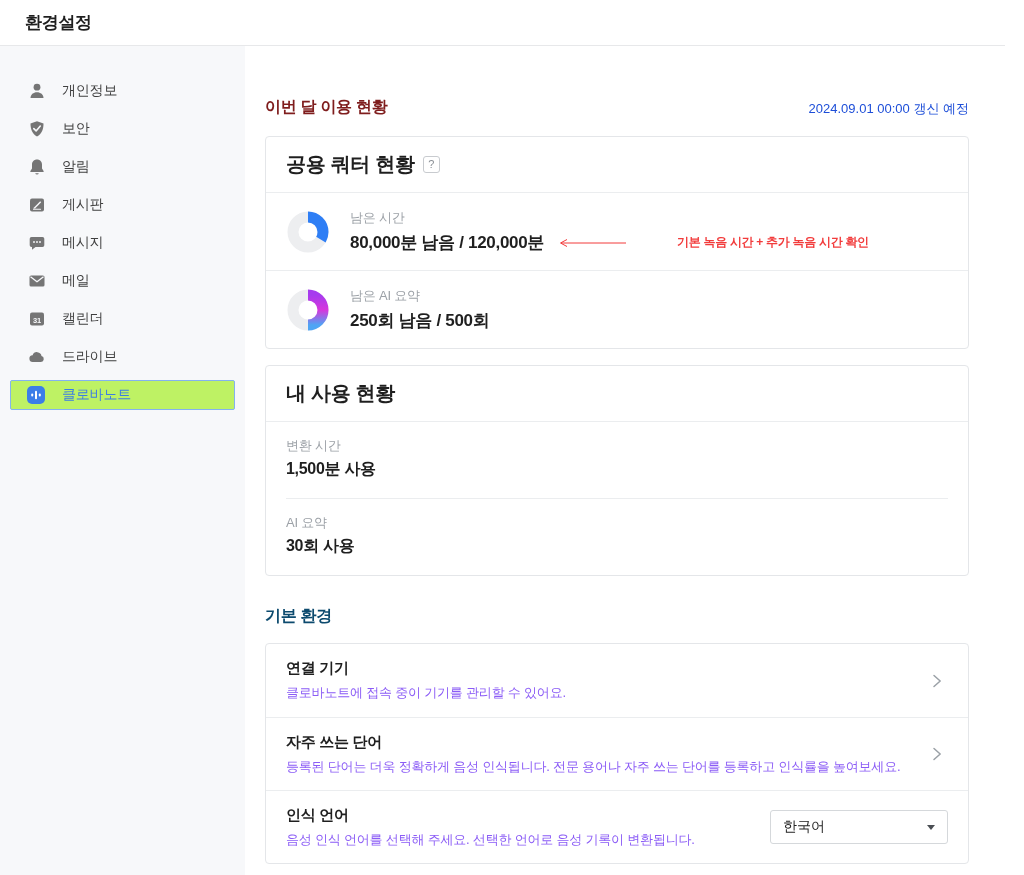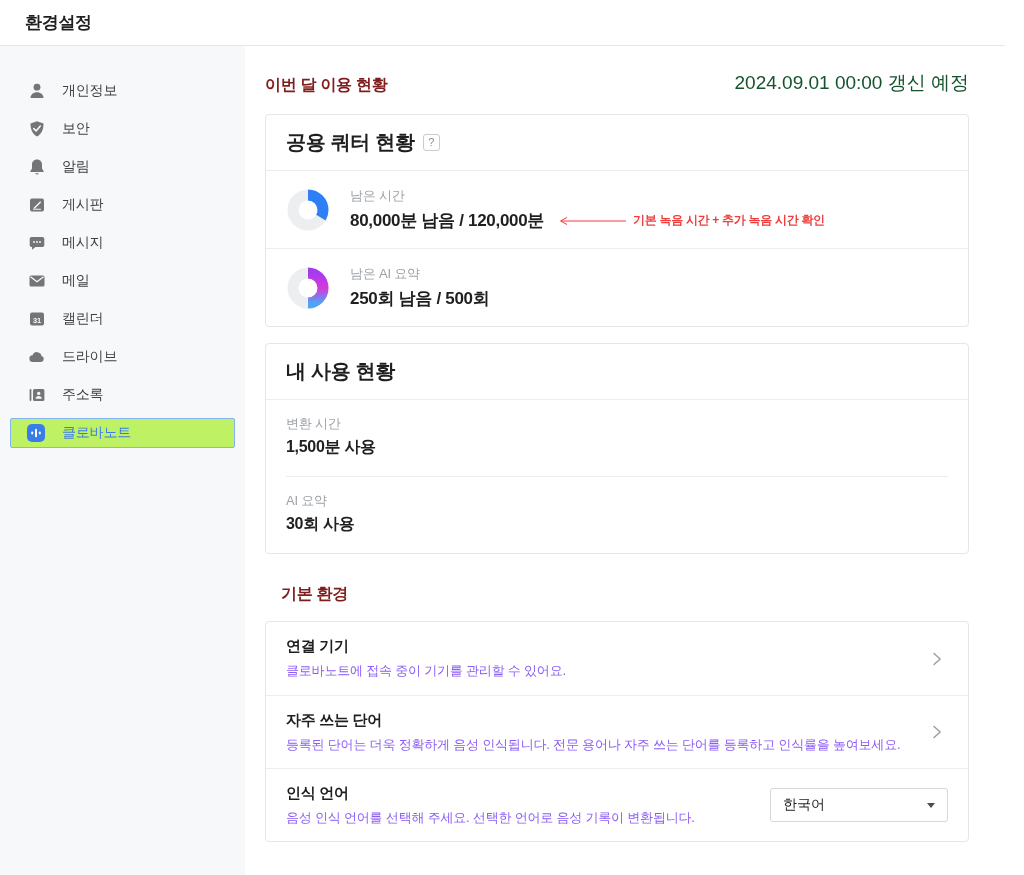--- a/index.html
+++ b/index.html
@@ -19,42 +19,42 @@
   .nav { list-style:none; }
   .nav-item { height:38px; display:flex; align-items:center; gap:16px; padding-left:28px; font-size:14px; color:#3f3f3f; cursor:pointer; letter-spacing:-0.2px; }
   .nav-item .icn { width:18px; height:18px; display:inline-flex; align-items:center; justify-content:center; flex:0 0 18px; }
   .nav-item.selected { height:30px; margin:4px 10px; padding-left:17px; background:#bef264; border:1px solid #84b3ef; border-radius:2px; color:#3c7ce4; }
   .nav-item.selected .icn { width:20px; height:20px; flex-basis:20px; margin-left:-2px; }
 
   
   .content { flex:1; background:#fff; padding:24px 36px 0 20px; min-width:0; }
   .section-head { display:flex; justify-content:space-between; align-items:flex-end; margin-bottom:18px; }
   .section-head h2 { font-size:16px; font-weight:700; color:#7f1d1d; letter-spacing:-0.3px; }
-  .renewal { font-size:19px; color:#14532d; }
+  .renewal { font-size:13px; color:#1d4ed8;margin-top:30px; }
 
   .card { border:1px solid #e4e6e9; border-radius:4px; background:#fff; }
   .card-header { padding:14px 20px; border-bottom:1px solid #ebedef; display:flex; align-items:center; gap:8px; }
   .card-header h3 { font-size:20px; font-weight:700; color:#1f1f1f; letter-spacing:-0.3px; }
   .help-btn { width:17px; height:17px; border:1px solid #c8cbcf; border-radius:3px; background:#fff; color:#8a8f95; font-size:11px; line-height:15px; text-align:center; cursor:pointer; font-family:inherit; }
 
   .quota-row { display:flex; align-items:center; gap:20px; padding:16px 20px; }
   .quota-row + .quota-row { border-top:1px solid #ebedef; }
   .donut { width:44px; height:44px; flex:0 0 44px; }
   .quota-label { display:block; font-size:13px; color:#9ca1a7; margin-bottom:4px; letter-spacing:-0.2px; }
   .quota-value-line { display:flex; align-items:center; }
   .quota-value { font-size:17px; font-weight:700; color:#1f1f1f; letter-spacing:-0.3px; }
 
   .annotation { display:flex; align-items:center; gap:5px; margin-left:12px; color:#f23b3b; }
-  .annotation-text { font-size:12px; font-weight:700; letter-spacing:-0.3px; white-space:nowrap; }
+  .annotation-text { font-size:12px; font-weight:700; letter-spacing:-0.3px; white-space:nowrap;margin-left:44px; }
 
   .usage-row { padding:15px 20px 18px; }
   .usage-value { font-size:16px; font-weight:700; color:#1f1f1f; letter-spacing:-0.3px; }
   .divider-inset { height:1px; background:#ebedef; margin:0 20px; }
 
-  .basic-title { font-size:16px; font-weight:700; color:#7f1d1d; margin:30px 16px 16px; letter-spacing:-0.3px; }
+  .basic-title { font-size:16px; font-weight:700; color:#0c4a6e; margin:30px 0 16px; letter-spacing:-0.3px; }
 
   .setting-row { display:flex; align-items:center; justify-content:space-between; padding:14px 20px; min-height:73px; cursor:pointer; }
   .setting-row + .setting-row { border-top:1px solid #ebedef; }
   .setting-title { font-size:15px; font-weight:700; color:#1f1f1f; margin-bottom:6px; letter-spacing:-0.3px; }
   .setting-desc { font-size:13px; color:#8b5cf6; letter-spacing:-0.2px; }
   .chevron { flex:0 0 auto; margin-right:6px; display:flex; align-items:center; }
 
   .select-box { flex:0 0 auto; width:178px; height:34px; border:1px solid #d5d8db; border-radius:3px; background:#fff; display:flex; align-items:center; justify-content:space-between; padding:0 12px; font-size:14px; color:#222; cursor:pointer; }
   .caret-down { width:0; height:0; border-left:4px solid transparent; border-right:4px solid transparent; border-top:5px solid #4a4e53; }
 
@@ -150,31 +150,20 @@
 
         <li class="nav-item">
           <span class="icn">
             <svg width="18" height="18" viewBox="0 0 18 18">
                 <path d="M5 14a3.4 3.4 0 0 1-.4-6.8 4.6 4.6 0 0 1 8.9.9A3 3 0 0 1 13 14z" fill="#757575"></path>
               </svg>
           </span>
           <span>드라이브</span>
         </li>
 
-        <li class="nav-item">
-          <span class="icn">
-            <svg width="18" height="18" viewBox="0 0 18 18">
-                <rect x="1.6" y="3" width="1.8" height="12" rx="0.9" fill="#757575"></rect>
-                <rect x="5" y="3" width="11.4" height="12" rx="1.6" fill="#757575"></rect>
-                <circle cx="10.7" cy="7.4" r="1.7" fill="#f7f8fa"></circle>
-                <path d="M7.6 12.8c0-1.7 1.4-2.7 3.1-2.7s3.1 1 3.1 2.7z" fill="#f7f8fa"></path>
-              </svg>
-          </span>
-          <span>주소록</span>
-        </li>
 
         <li class="nav-item selected">
           <span class="icn">
             <svg width="20" height="20" viewBox="0 0 20 20">
                 <rect x="1" y="1" width="18" height="18" rx="5" fill="#3b7de8"></rect>
                 <rect x="5.2" y="8.4" width="2" height="3.2" rx="1" fill="#fff"></rect>
                 <rect x="9" y="5.8" width="2" height="8.4" rx="1" fill="#fff"></rect>
                 <rect x="12.8" y="8.4" width="2" height="3.2" rx="1" fill="#fff"></rect>
               </svg>
           </span>

